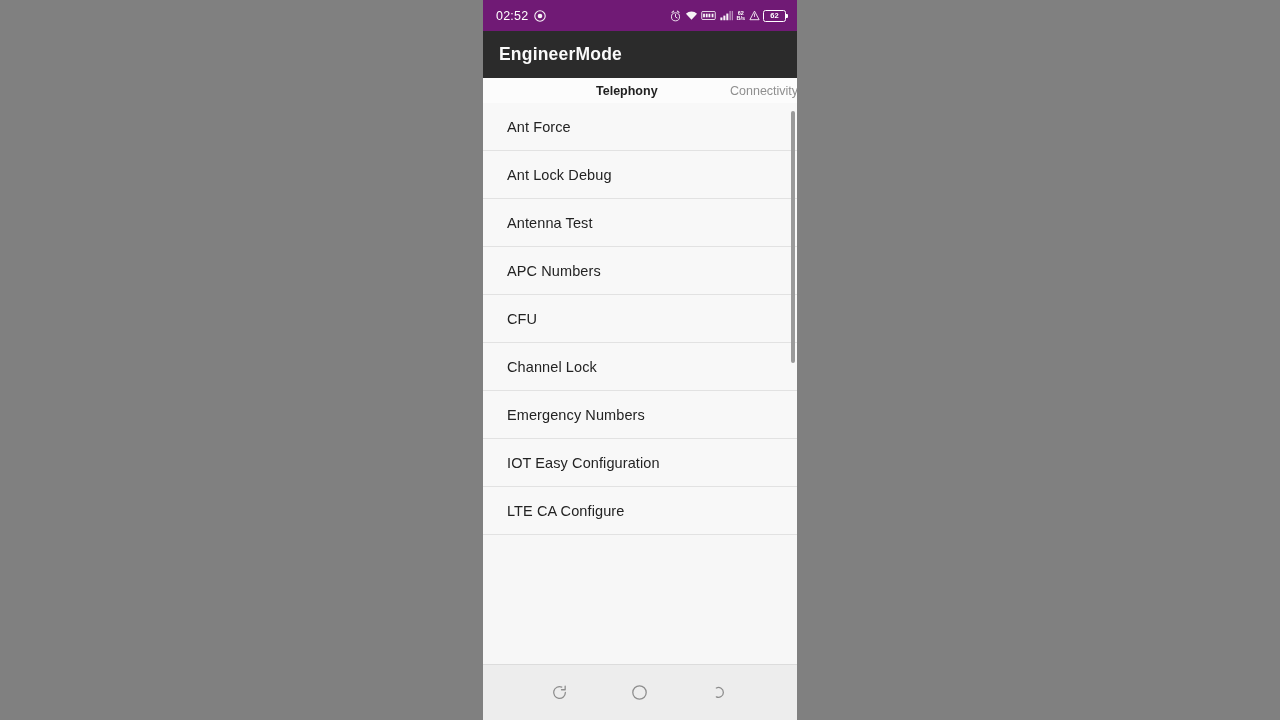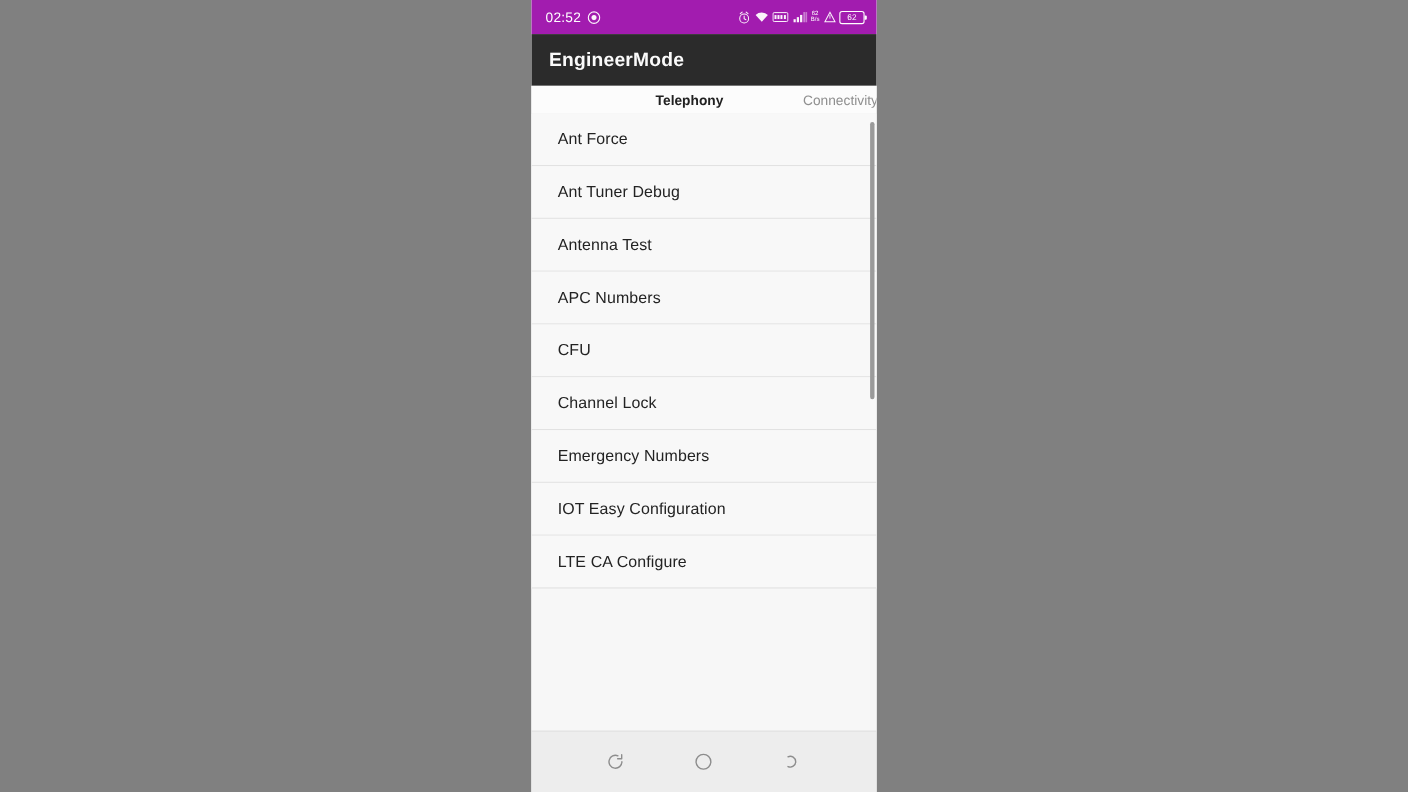--- a/index.html
+++ b/index.html
@@ -23,21 +23,21 @@
     top: 0;
     width: 314px;
     height: 720px;
     overflow: hidden;
     background: #f7f7f7;
   }
 
   
   #status-bar {
     height: 31px;
-    background: #a21caf;
+    background: #701a75;
     display: flex;
     align-items: center;
     justify-content: space-between;
     padding: 0 11px 0 13px;
     color: #ffffff;
   }
 
   .status-left {
     display: flex;
     align-items: center;
@@ -47,20 +47,21 @@
   #status-time {
     font-size: 12.5px;
     letter-spacing: 0.2px;
     color: #ffffff;
   }
 
   .status-right {
     display: flex;
     align-items: center;
     gap: 3.5px;
+    font-weight: bold;
   }
 
   .sb-ico {
     display: block;
     opacity: 0.95;
   }
 
   #data-speed-icon {
     font-size: 5.5px;
     line-height: 5px;
@@ -274,21 +275,21 @@
     <div class="tab tab-selected">Telephony</div>
     <div class="tab tab-next">Connectivity</div>
   </div>
 
   <div id="settings-list">
 
     <div class="list-row">
       <span class="list-row-label">Ant Force</span>
     </div>
     <div class="list-row">
-      <span class="list-row-label">Ant Tuner Debug</span>
+      <span class="list-row-label">Ant Lock Debug</span>
     </div>
     <div class="list-row">
       <span class="list-row-label">Antenna Test</span>
     </div>
     <div class="list-row">
       <span class="list-row-label">APC Numbers</span>
     </div>
     <div class="list-row">
       <span class="list-row-label">CFU</span>
     </div>

